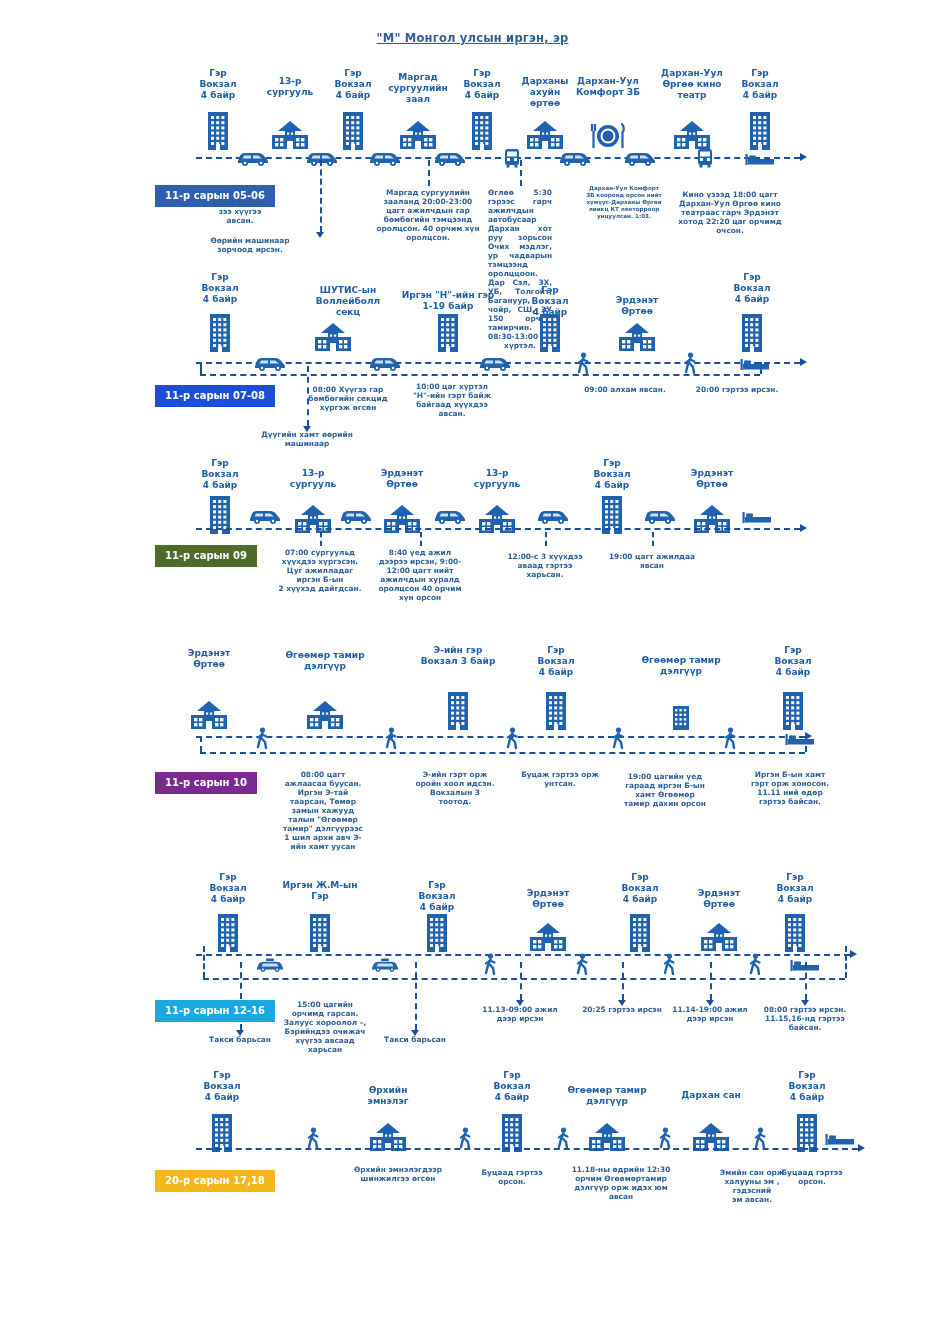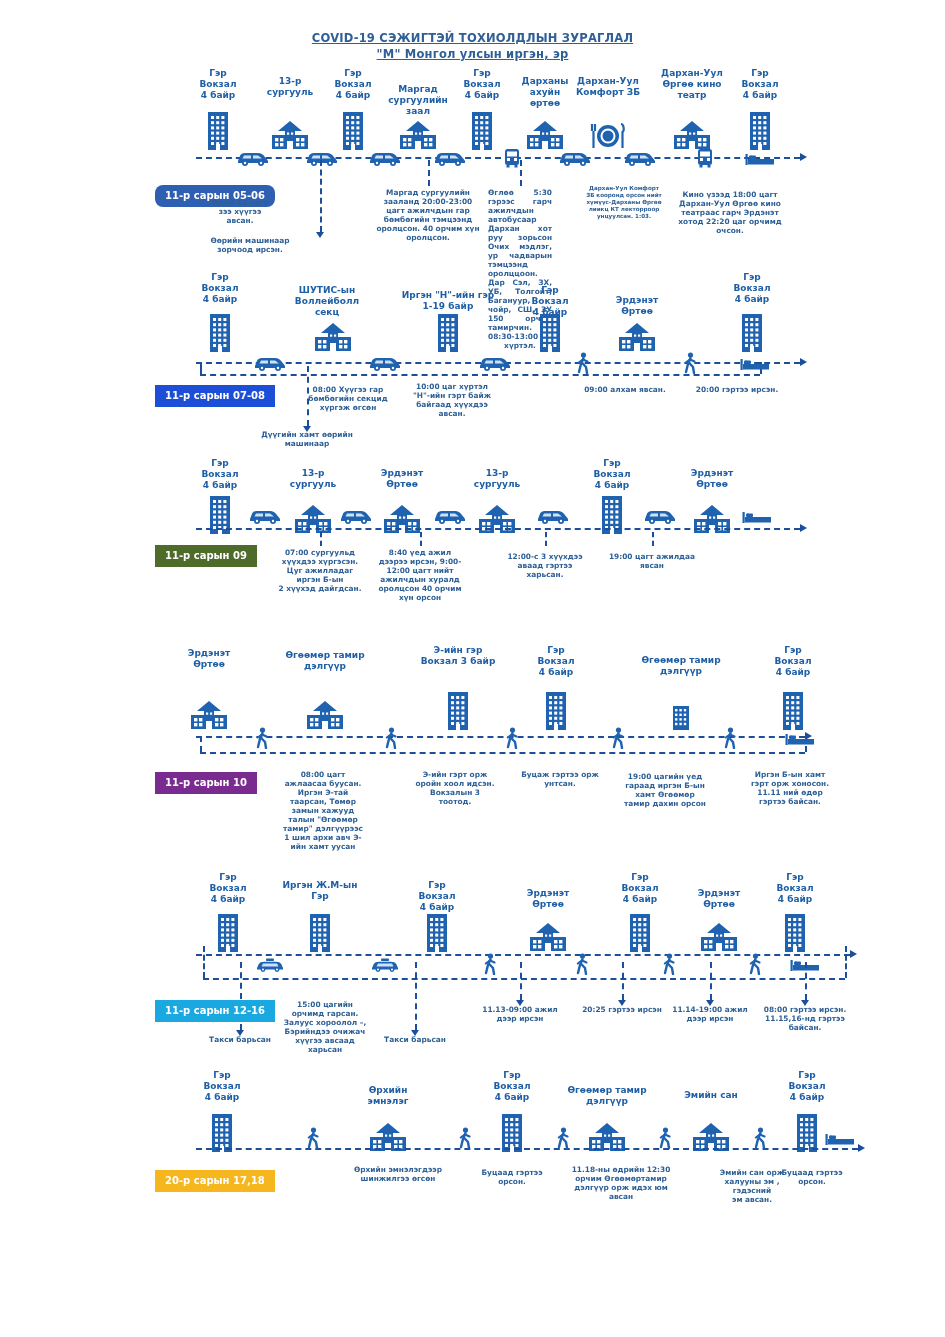--- a/index.html
+++ b/index.html
@@ -76,30 +76,29 @@
   }
   .note.just{text-align:justify;text-align-last:center;}
   .note.tiny{font-size:5.6px;line-height:7px;}
 </style>
 </head>
 <body>
 
 <div class="page">
 
   <div class="title-block">
-    <div class="title-line">COVID-19 СЭЖИГТЭЙ ТОХИОЛДЛЫН ЗУРАГЛАЛ</div>
     <div class="title-line">"М" Монгол улсын иргэн,  эр</div>
   </div>
 
   <div id="sections-root">
       <div class="section">
         <div class="loc" style="left:218px;top:68px;width:110px;">Гэр<br>Вокзал<br>4 байр</div>
         <div class="loc" style="left:290px;top:76px;width:110px;">13-р<br>сургууль</div>
         <div class="loc" style="left:353px;top:68px;width:110px;">Гэр<br>Вокзал<br>4 байр</div>
-        <div class="loc" style="left:418px;top:84px;width:110px;text-align:center;">Маргад<br>сургуулийн<br>заал</div>
+        <div class="loc" style="left:418px;top:72px;width:110px;text-align:center;">Маргад<br>сургуулийн<br>заал</div>
         <div class="loc" style="left:482px;top:68px;width:110px;">Гэр<br>Вокзал<br>4 байр</div>
         <div class="loc" style="left:545px;top:76px;width:110px;">Дарханы<br>ахуйн<br>өртөө</div>
         <div class="loc" style="left:608px;top:76px;width:110px;">Дархан-Уул<br>Комфорт ЗБ</div>
         <div class="loc" style="left:692px;top:68px;width:110px;">Дархан-Уул<br>Өргөө кино<br>театр</div>
         <div class="loc" style="left:760px;top:68px;width:110px;">Гэр<br>Вокзал<br>4 байр</div>
         <span class="ico" style="left:218px;top:110px;"><svg width="24" height="40" viewBox="0 0 24 40">
             <rect x="2" y="2" width="20" height="38" fill="#1f63b0"></rect>
             <rect x="5" y="6" width="3" height="3" fill="#fff"></rect>
             <rect x="10.2" y="6" width="3" height="3" fill="#fff"></rect>
             <rect x="15.4" y="6" width="3" height="3" fill="#fff"></rect>
@@ -332,31 +331,31 @@
         <span class="ico" style="left:760px;top:151px;"><svg width="30" height="14" viewBox="0 0 30 14">
             <rect x="0.5" y="2" width="2.2" height="11" fill="#1f63b0"></rect>
             <rect x="3" y="7" width="26" height="5.5" fill="#1f63b0"></rect>
             <rect x="4" y="3.5" width="7" height="3.5" rx="1" fill="#1f63b0"></rect>
             <circle cx="6" cy="4.6" r="1.1" fill="#1f63b0"></circle>
           </svg></span>
         <div class="vtick" style="left:320px;top:160px;height:72px;"></div>
         <div class="down-arrow" style="left:320px;top:232px;"></div>
         <div class="vtick" style="left:428px;top:160px;height:26px;"></div>
         <div class="vtick" style="left:520px;top:160px;height:26px;"></div>
-        <div class="badge" style="left:155px;top:185px;background:#2f5fb0;border-radius:8px;">11-р сарын 05-06</div>
+        <div class="badge" style="left:155px;top:185px;background:#2f5fb0;">11-р сарын 05-06</div>
         <div class="note" style="left:240px;top:198px;width:80px;">Өдөр 12 цагт<br>зээ хүүгээ<br>авсан.</div>
         <div class="note" style="left:250px;top:236px;width:95px;">Өөрийн машинаар<br>зорчоод ирсэн.</div>
         <div class="note" style="left:428px;top:188px;width:110px;">Маргад сургуулийн<br>зааланд 20:00-23:00<br>цагт ажилчдын гар<br>бөмбөгийн тэмцээнд<br>оролцсон. 40 орчим хүн<br>оролцсон.</div>
         <div class="note just" style="left:520px;top:188px;width:64px;">Өглөө 5:30 гэрээс гарч ажилчдын автобусаар Дархан хот руу зорьсон Очих мэдлэг, ур чадварын тэмцээнд оролццоон. Дар Сэл, ЗХ, УБ, Толгойт, Багануур, чойр, СШ, ЗУ 150 орчим тамирчин. 08:30-13:00 хүртэл.</div>
         <div class="note tiny" style="left:624px;top:185px;width:78px;">Дархан-Уул Комфорт ЗБ кооронд орсон нийт хүмүүс-Дарханы Өргөө лиикц КТ лекторроор унцуулсан. 1:03.</div>
         <div class="note" style="left:730px;top:190px;width:112px;">Кино үзээд 18:00 цагт<br>Дархан-Уул Өргөө кино<br>театраас гарч Эрдэнэт<br>хотод 22:20 цаг орчимд<br>очсон.</div>
       </div>
       <div class="section">
         <div class="loc" style="left:220px;top:272px;width:110px;">Гэр<br>Вокзал<br>4 байр</div>
-        <div class="loc" style="left:327px;top:285px;width:110px;">ШУТИС-ын<br>Воллейболл<br>секц</div>
+        <div class="loc" style="left:348px;top:285px;width:110px;">ШУТИС-ын<br>Воллейболл<br>секц</div>
         <div class="loc" style="left:448px;top:290px;width:110px;">Иргэн "Н"-ийн гэр<br>1-19 байр</div>
         <div class="loc" style="left:550px;top:285px;width:110px;">Гэр<br>Вокзал<br>4 байр</div>
         <div class="loc" style="left:637px;top:295px;width:110px;">Эрдэнэт<br>Өртөө</div>
         <div class="loc" style="left:752px;top:272px;width:110px;">Гэр<br>Вокзал<br>4 байр</div>
         <span class="ico" style="left:220px;top:312px;"><svg width="24" height="40" viewBox="0 0 24 40">
             <rect x="2" y="2" width="20" height="38" fill="#1f63b0"></rect>
             <rect x="5" y="6" width="3" height="3" fill="#fff"></rect>
             <rect x="10.2" y="6" width="3" height="3" fill="#fff"></rect>
             <rect x="15.4" y="6" width="3" height="3" fill="#fff"></rect>
             <rect x="5" y="11.2" width="3" height="3" fill="#fff"></rect>
@@ -1124,21 +1123,21 @@
         <div class="note" style="left:520px;top:1005px;width:84px;">11.13-09:00 ажил<br>дээр ирсэн</div>
         <div class="note" style="left:622px;top:1005px;width:84px;">20:25 гэртээ ирсэн</div>
         <div class="note" style="left:710px;top:1005px;width:82px;">11.14-19:00 ажил<br>дээр ирсэн</div>
         <div class="note" style="left:805px;top:1005px;width:90px;">08:00 гэртээ ирсэн.<br>11.15,16-нд гэртээ<br>байсан.</div>
       </div>
       <div class="section">
         <div class="loc" style="left:222px;top:1070px;width:110px;">Гэр<br>Вокзал<br>4 байр</div>
         <div class="loc" style="left:388px;top:1085px;width:110px;">Өрхийн<br>эмнэлэг</div>
         <div class="loc" style="left:512px;top:1070px;width:110px;">Гэр<br>Вокзал<br>4 байр</div>
         <div class="loc" style="left:607px;top:1085px;width:110px;">Өгөөмөр тамир<br>дэлгүүр</div>
-        <div class="loc" style="left:711px;top:1090px;width:110px;">Эмийн сан</div>
+        <div class="loc" style="left:711px;top:1090px;width:110px;">Дархан сан</div>
         <div class="loc" style="left:807px;top:1070px;width:110px;">Гэр<br>Вокзал<br>4 байр</div>
         <span class="ico" style="left:222px;top:1112px;"><svg width="24" height="40" viewBox="0 0 24 40">
             <rect x="2" y="2" width="20" height="38" fill="#1f63b0"></rect>
             <rect x="5" y="6" width="3" height="3" fill="#fff"></rect>
             <rect x="10.2" y="6" width="3" height="3" fill="#fff"></rect>
             <rect x="15.4" y="6" width="3" height="3" fill="#fff"></rect>
             <rect x="5" y="11.2" width="3" height="3" fill="#fff"></rect>
             <rect x="10.2" y="11.2" width="3" height="3" fill="#fff"></rect>
             <rect x="15.4" y="11.2" width="3" height="3" fill="#fff"></rect>
             <rect x="5" y="16.4" width="3" height="3" fill="#fff"></rect>

